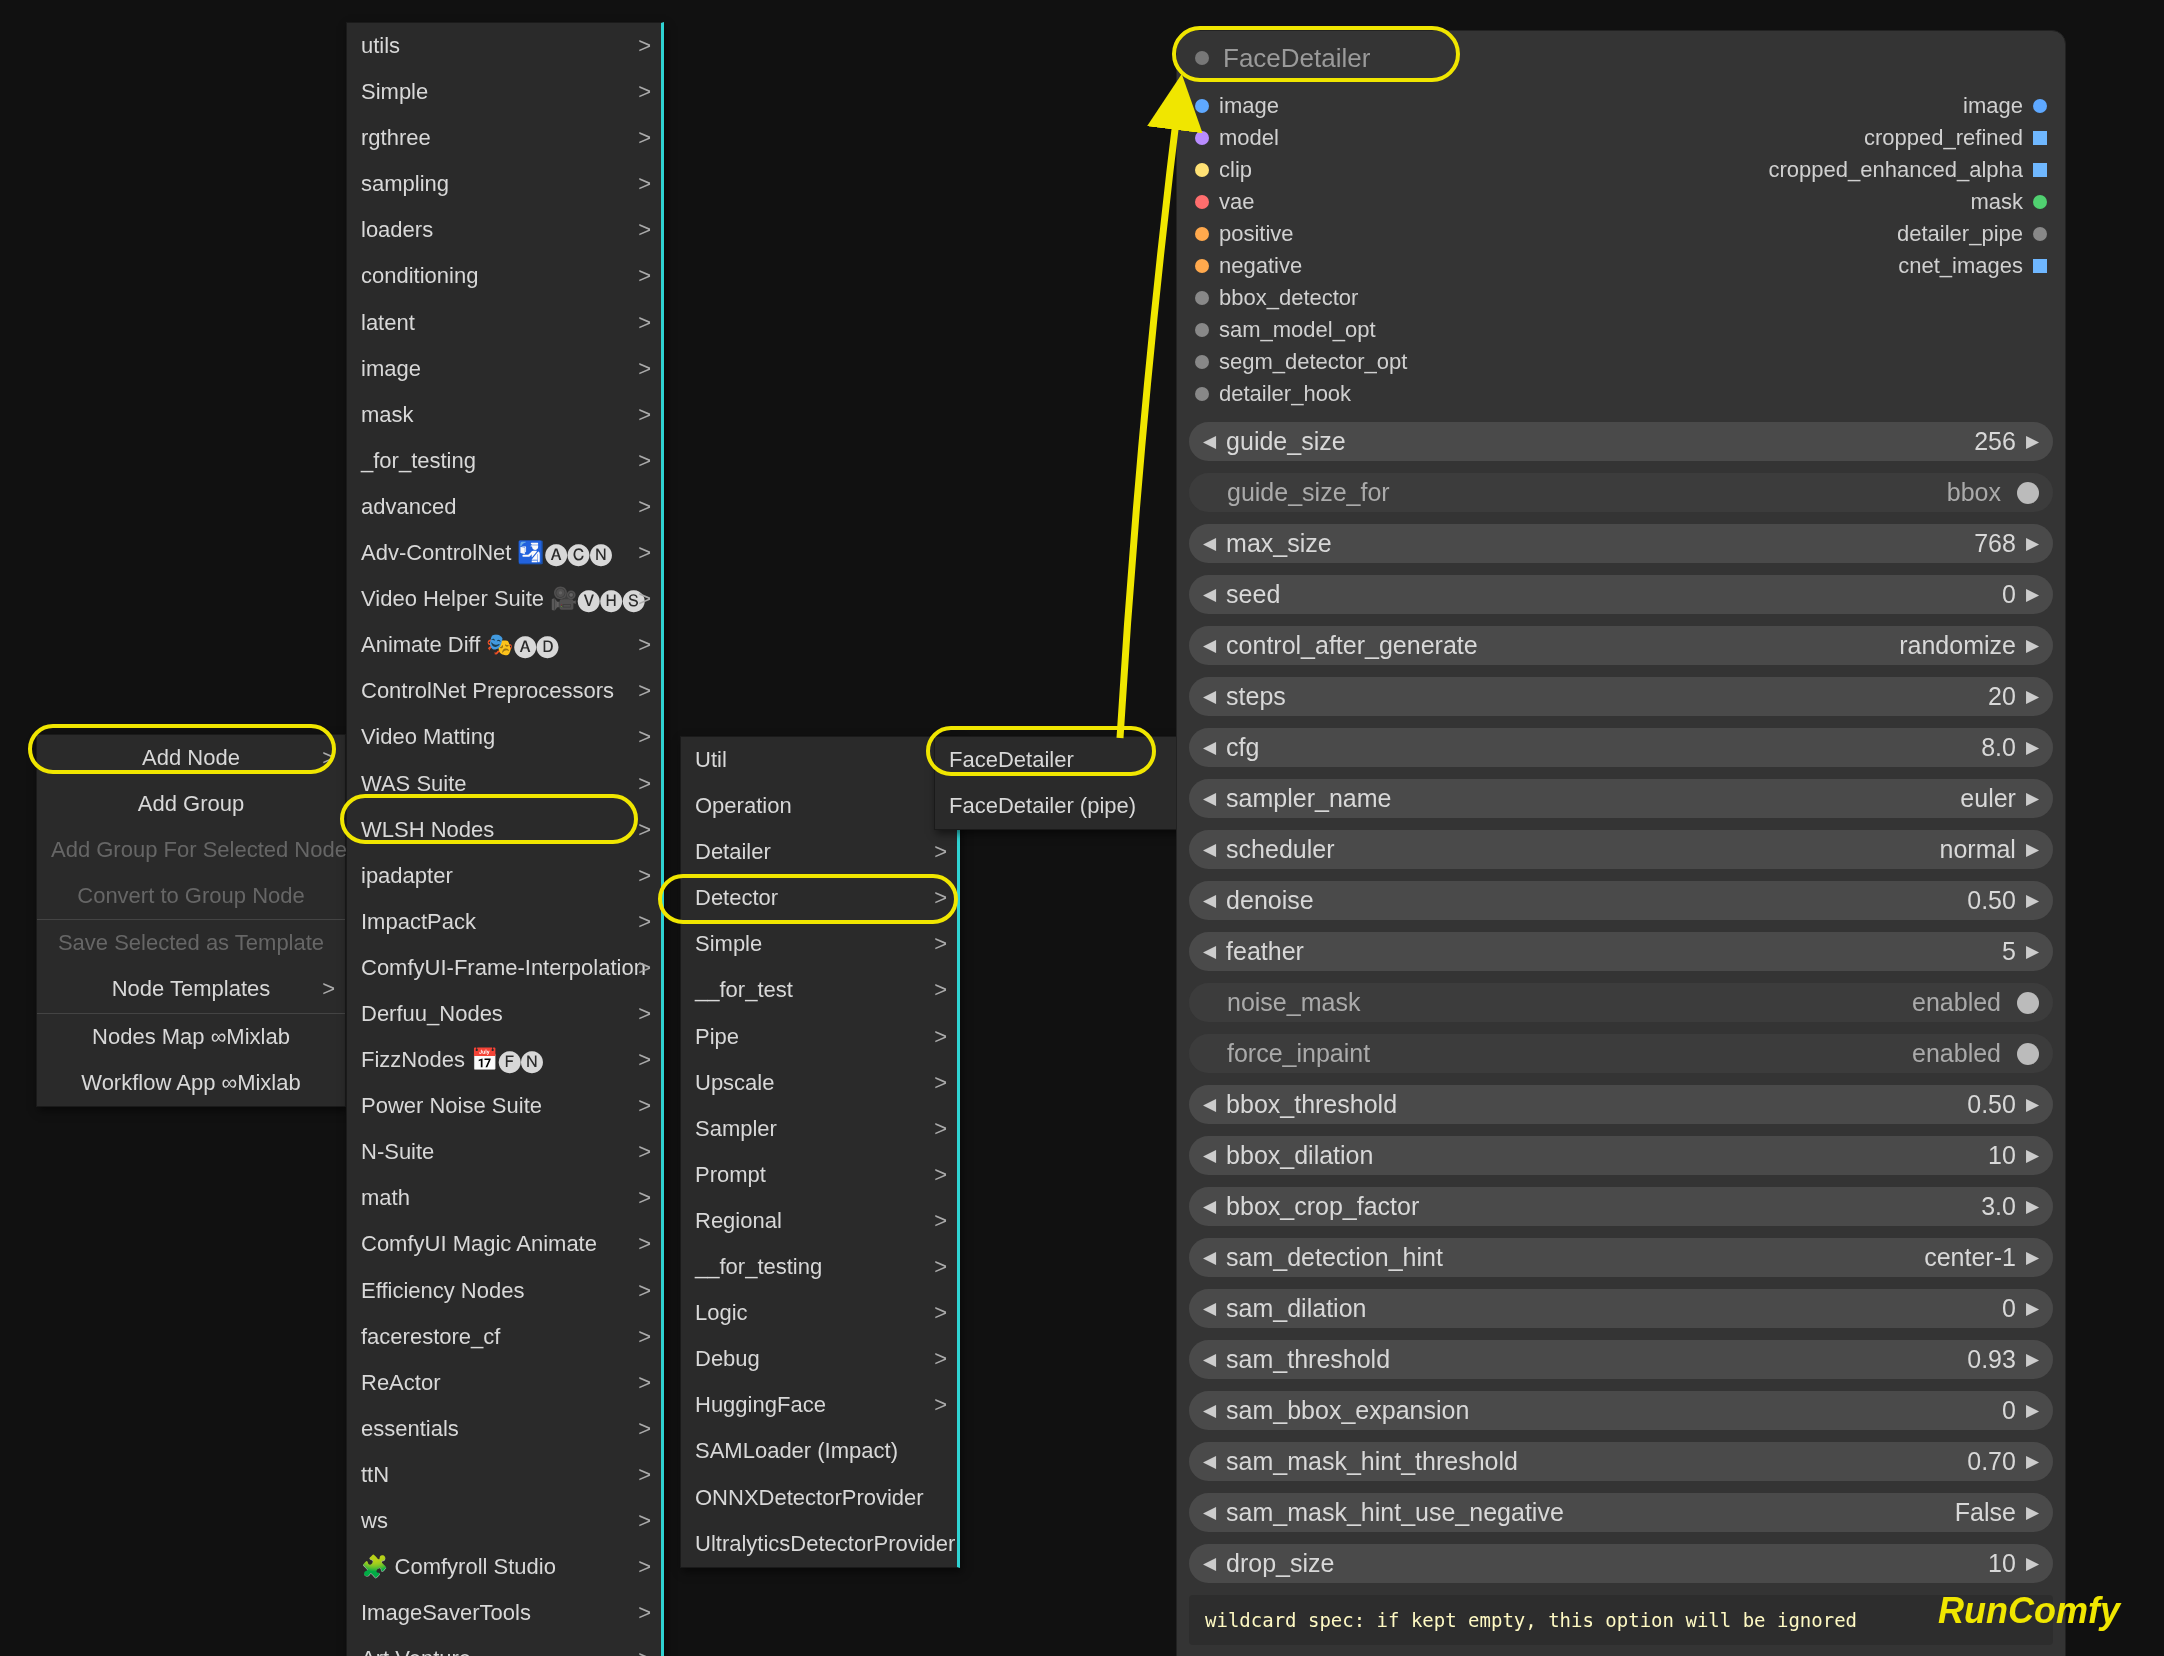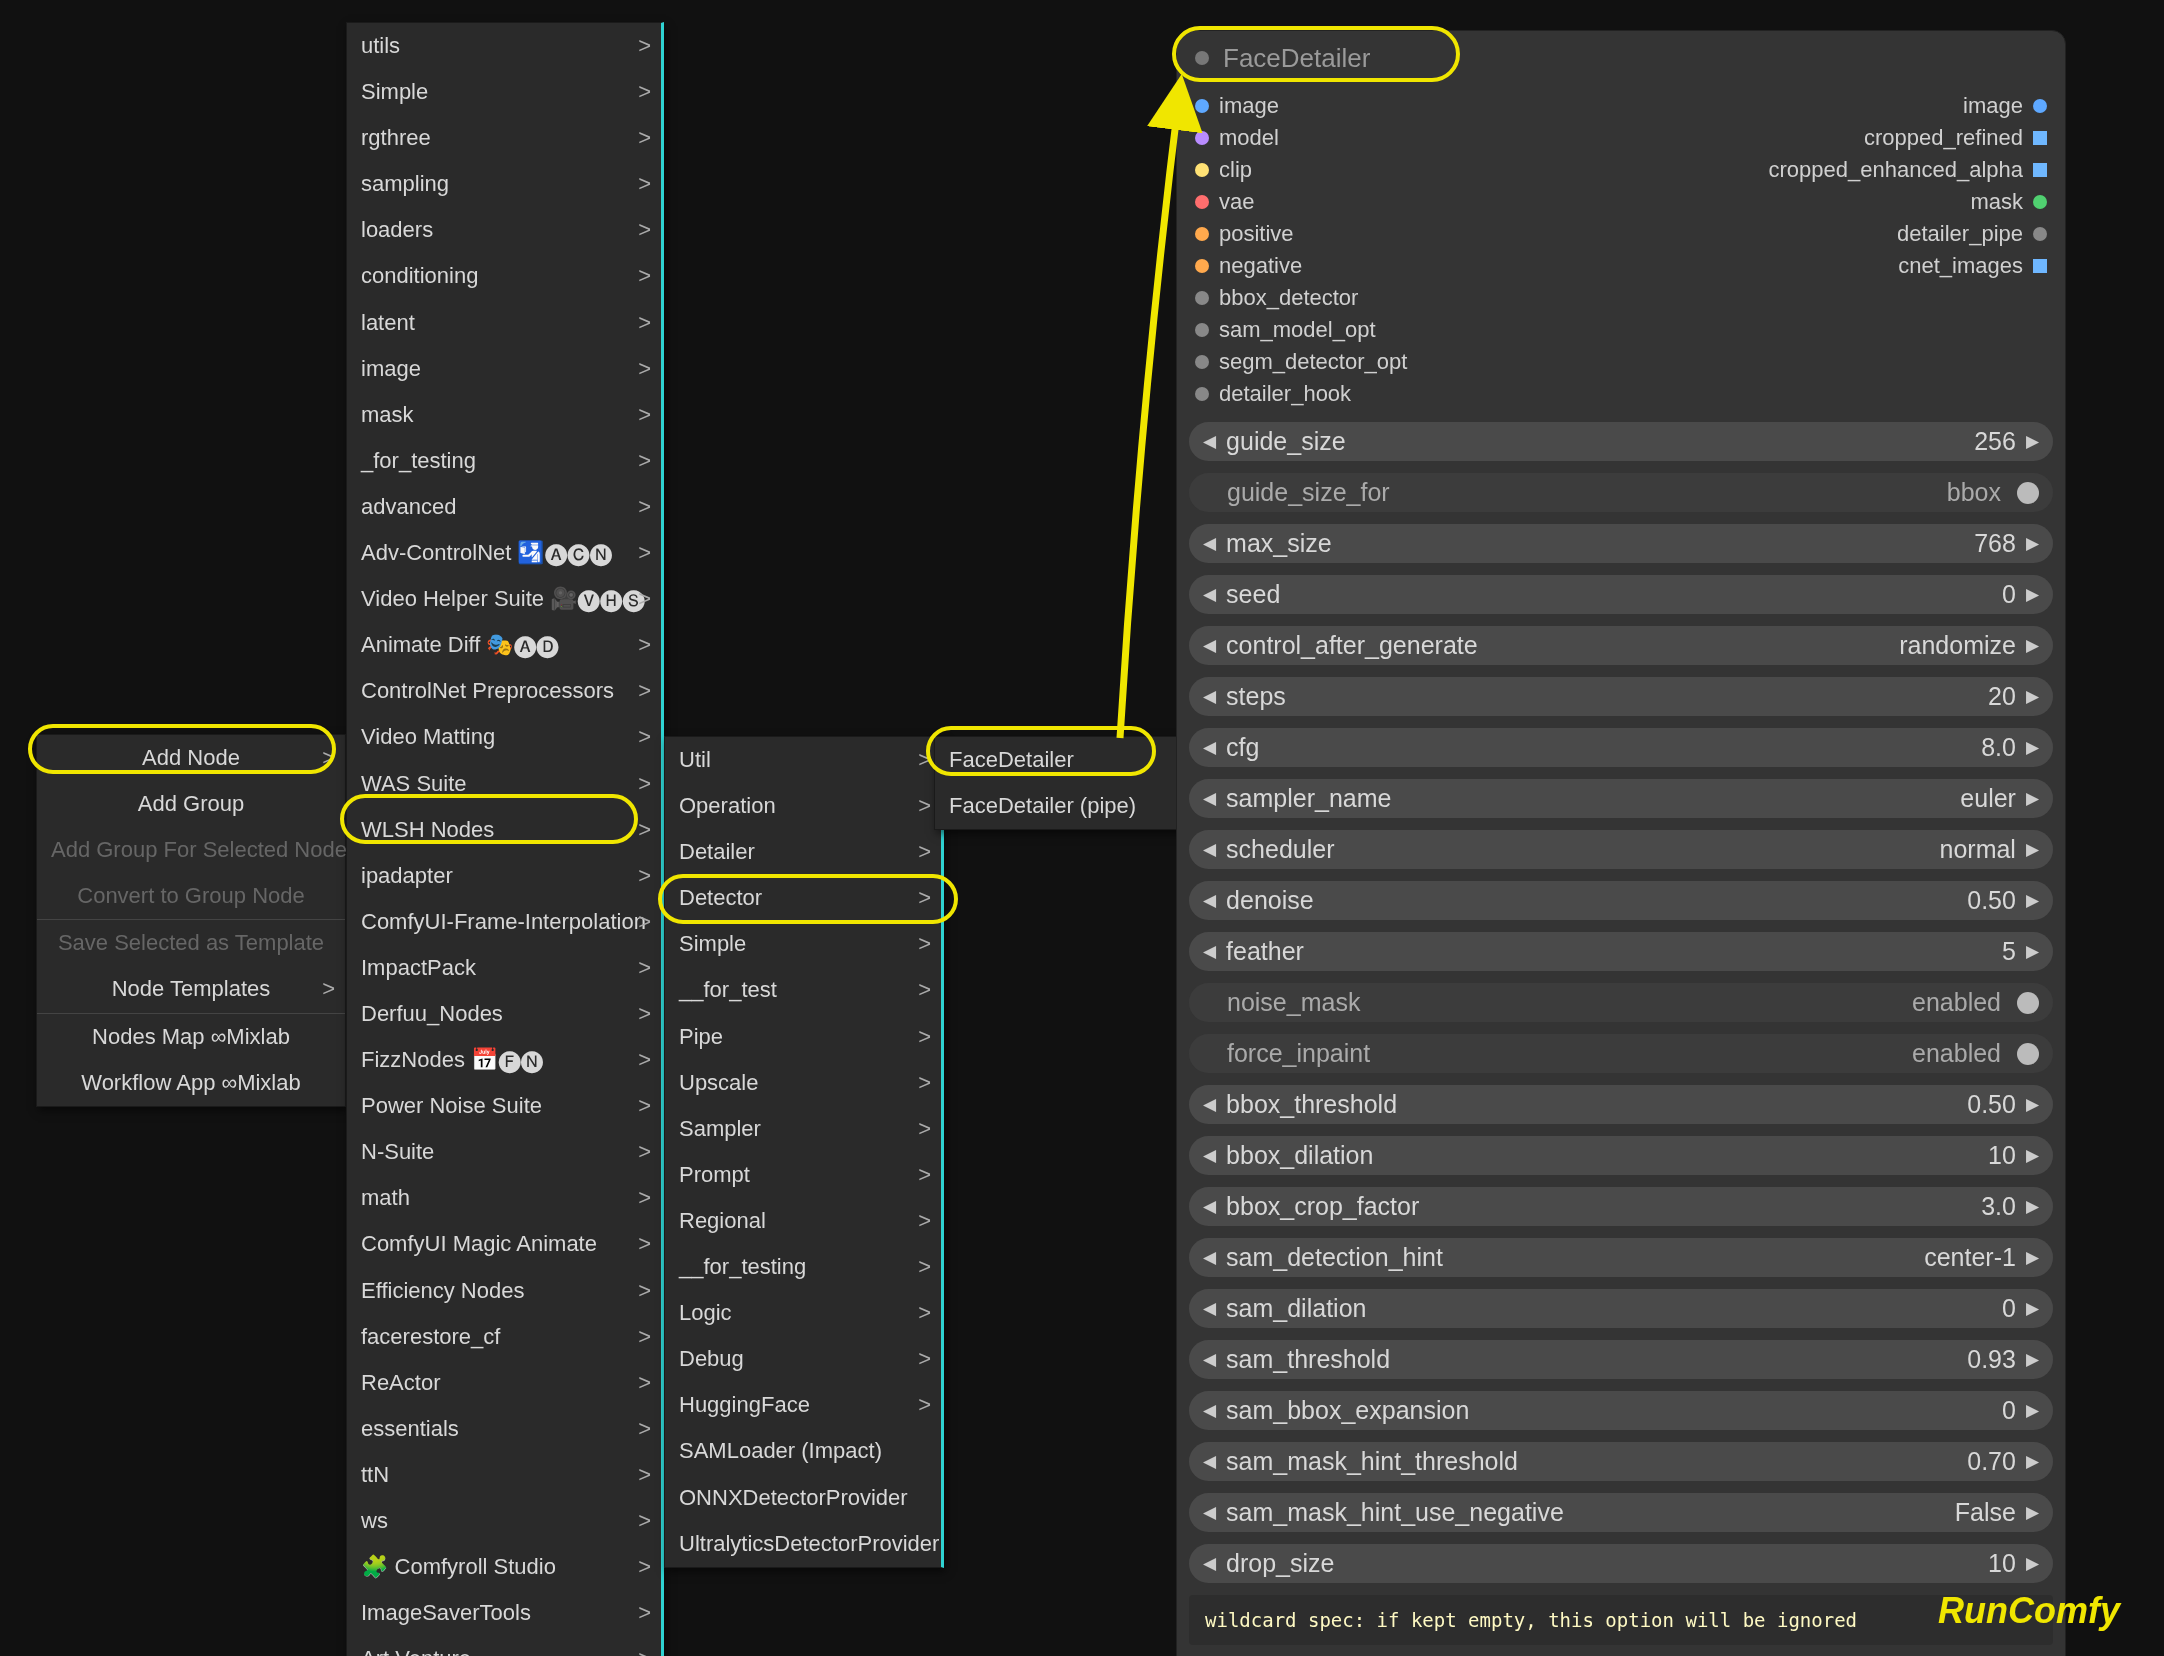--- a/index.html
+++ b/index.html
@@ -154,40 +154,40 @@
     <div class="ctx-item ctx-sub">_for_testing</div>
     <div class="ctx-item ctx-sub">advanced</div>
     <div class="ctx-item ctx-sub">Adv-ControlNet 🛂🅐🅒🅝</div>
     <div class="ctx-item ctx-sub">Video Helper Suite 🎥🅥🅗🅢</div>
     <div class="ctx-item ctx-sub">Animate Diff 🎭🅐🅓</div>
     <div class="ctx-item ctx-sub">ControlNet Preprocessors</div>
     <div class="ctx-item ctx-sub">Video Matting</div>
     <div class="ctx-item ctx-sub">WAS Suite</div>
     <div class="ctx-item ctx-sub">WLSH Nodes</div>
     <div class="ctx-item ctx-sub">ipadapter</div>
+    <div class="ctx-item ctx-sub">ImpactPack</div>
     <div class="ctx-item ctx-sub">ComfyUI-Frame-Interpolation</div>
-    <div class="ctx-item ctx-sub">ImpactPack</div>
     <div class="ctx-item ctx-sub">Derfuu_Nodes</div>
     <div class="ctx-item ctx-sub">FizzNodes 📅🅕🅝</div>
     <div class="ctx-item ctx-sub">Power Noise Suite</div>
     <div class="ctx-item ctx-sub">N-Suite</div>
     <div class="ctx-item ctx-sub">math</div>
     <div class="ctx-item ctx-sub">ComfyUI Magic Animate</div>
     <div class="ctx-item ctx-sub">Efficiency Nodes</div>
     <div class="ctx-item ctx-sub">facerestore_cf</div>
     <div class="ctx-item ctx-sub">ReActor</div>
     <div class="ctx-item ctx-sub">essentials</div>
     <div class="ctx-item ctx-sub">ttN</div>
     <div class="ctx-item ctx-sub">ws</div>
     <div class="ctx-item ctx-sub">🧩 Comfyroll Studio</div>
     <div class="ctx-item ctx-sub">ImageSaverTools</div>
     <div class="ctx-item ctx-sub">Art Venture</div>
   </div>
 
-<div class="ctx-menu accent-right" id="ctx2" style="left:664px; top:736px; width:270px;">
+<div class="ctx-menu accent-right" id="ctx2" style="left:680px; top:736px; width:270px;">
     <div class="ctx-item ctx-sub">Util</div>
     <div class="ctx-item ctx-sub">Operation</div>
     <div class="ctx-item ctx-sub">Detailer</div>
     <div class="ctx-item ctx-sub">Detector</div>
     <div class="ctx-item ctx-sub">Simple</div>
     <div class="ctx-item ctx-sub">__for_test</div>
     <div class="ctx-item ctx-sub">Pipe</div>
     <div class="ctx-item ctx-sub">Upscale</div>
     <div class="ctx-item ctx-sub">Sampler</div>
     <div class="ctx-item ctx-sub">Prompt</div>

